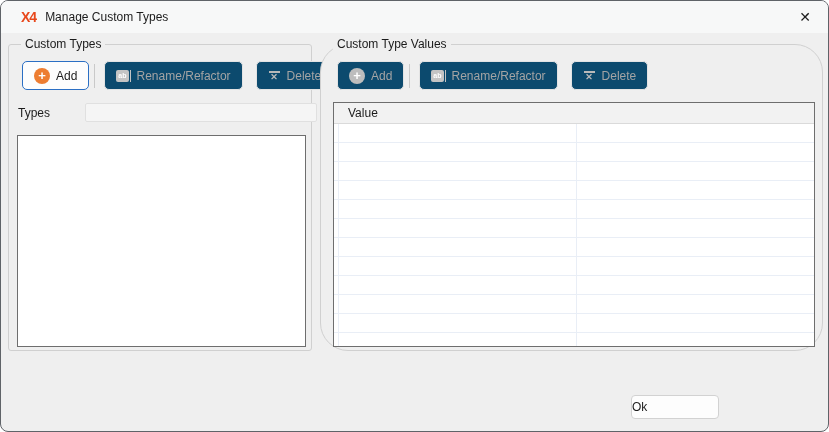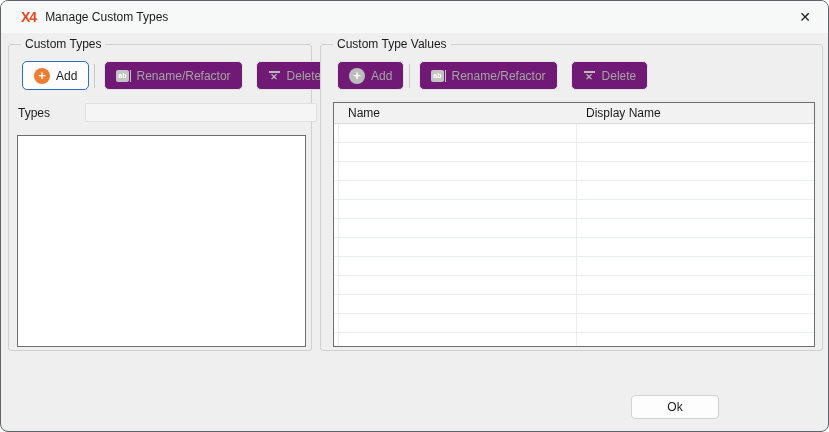--- a/index.html
+++ b/index.html
@@ -22,33 +22,33 @@
   .close-btn {
     position:absolute; right:0; top:0; width:46px; height:31px;
     display:flex; align-items:center; justify-content:center;
     font-size:14px; color:#1b1b1b; cursor:default;
   }
   
   .groupbox {
     position:absolute; border:1px solid #d0d0d0; border-radius:3px; background:#efefef;
   }
   .groupbox-left  { left:7px;  top:43px; width:304px; height:307px; }
-  .groupbox-right { left:319px; top:43px; width:503px; height:307px; }
+  .groupbox-right { left:319px; top:43px; width:503px; height:307px;border-radius:28px; }
   .group-label {
     position:absolute; top:-8px; left:6px; background:#efefef; padding:0 4px;
     font-size:12px; color:#1b1b1b; line-height:15px; white-space:nowrap;margin-left:6px;
   }
   
   .toolbar { position:absolute; top:16px; left:13px; height:29px; display:flex; align-items:center; }
   .btn {
     height:29px; display:inline-flex; align-items:center; justify-content:center;
     gap:6px; padding:0 11px; font-size:12px; border-radius:5px; white-space:nowrap;
   }
   .btn-primary { background:#fdfdfd; border:1px solid #2b6fc4; color:#1b1b1b; }
-  .btn-disabled { background:#701a75; border:1px solid #e3e3e3; color:#a4a4a4; }
+  .btn-disabled { background:#0c4a6e; border:1px solid #e3e3e3; color:#a4a4a4; }
   .plus-circle {
     width:16px; height:16px; border-radius:50%; display:inline-flex;
     align-items:center; justify-content:center; color:#ffffff;
     font-size:13px; font-weight:bold; line-height:16px;
   }
   .plus-orange { background:#ed7d31; }
   .plus-gray   { background:#bdbdbd; }
   .tb-sep { width:1px; height:24px; background:#c9c9c9; margin:0 9px 0 5px; }
   .rn-icon { display:inline-flex; align-items:center; gap:1px; }
   .rn-box {
@@ -90,21 +90,21 @@
   .gh-col1 { width:239px; padding-left:9px; }
   .gh-col2 { flex:1; padding-left:8px; }
   .grid-row { display:flex; height:19px; border-bottom:1px solid #e9eef6; background:#ffffff; }
   .gr-stub { width:5px; border-right:1px solid #e9eef6; }
   .gr-col1 { width:238px; border-right:1px solid #e9eef6; }
   .gr-col2 { flex:1; }
   
   .footer-btn {
     position:absolute; top:394px; width:88px; height:24px;
     background:#fdfdfd; border:1px solid #d2d2d2; border-radius:4px;
-    font-size:12px; color:#1b1b1b; display:flex; align-items:center; justify-content:center;
+    font-size:12px; color:#1b1b1b; display:flex; align-items:center; justify-content:flex-start;
   }
   .ok-btn { left:630px; }
   .cancel-btn { left:727px; }
 </style>
 </head>
 <body>
 
 <div class="window">
 
   <div class="titlebar">
@@ -163,22 +163,21 @@
       </button>
       <button class="btn btn-disabled" style="margin-left:13px" disabled="">
         <span class="del-icon"></span>
         <span>Delete</span>
       </button>
     </div>
 
     <div class="grid">
       <div class="grid-header">
         <span class="gh-stub"></span>
-        <span class="gh-col1">Name</span>
-        <span class="gh-col2">Display Name</span>
+        <span class="gh-col1">Value</span>
       </div>
       <div id="grid-rows">
           <div class="grid-row">
             <span class="gr-stub"></span>
             <span class="gr-col1"></span>
             <span class="gr-col2"></span>
           </div>
           <div class="grid-row">
             <span class="gr-stub"></span>
             <span class="gr-col1"></span>

